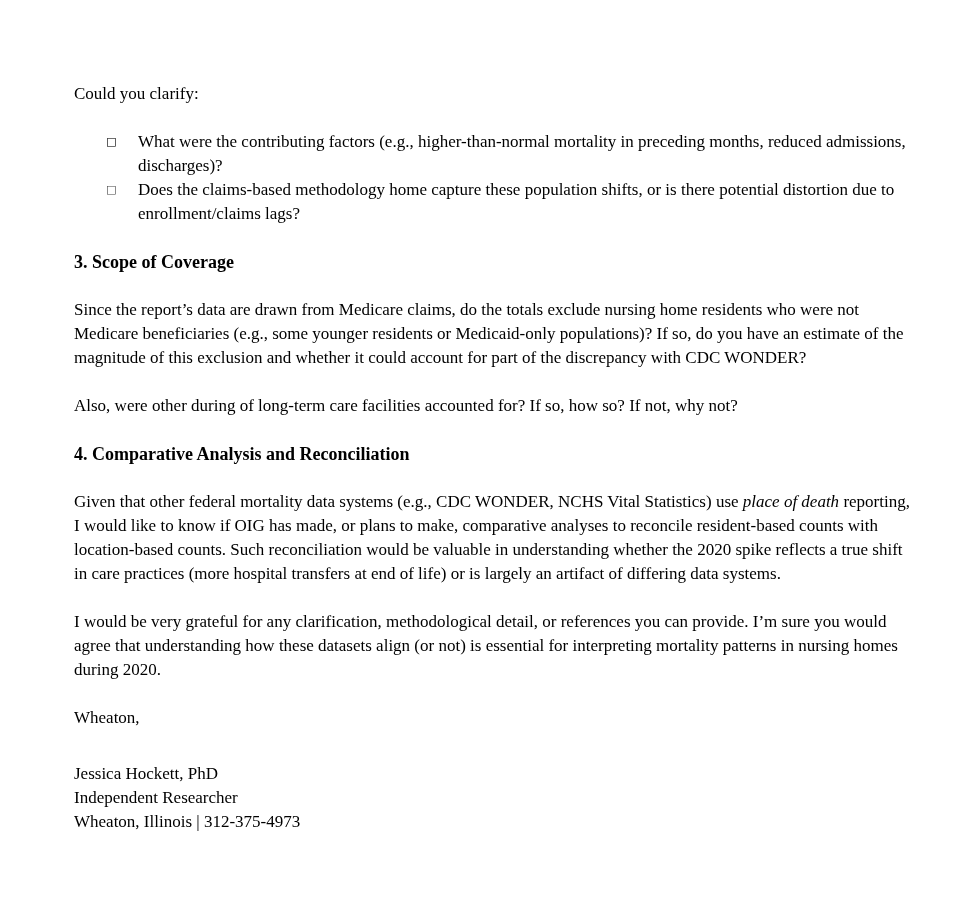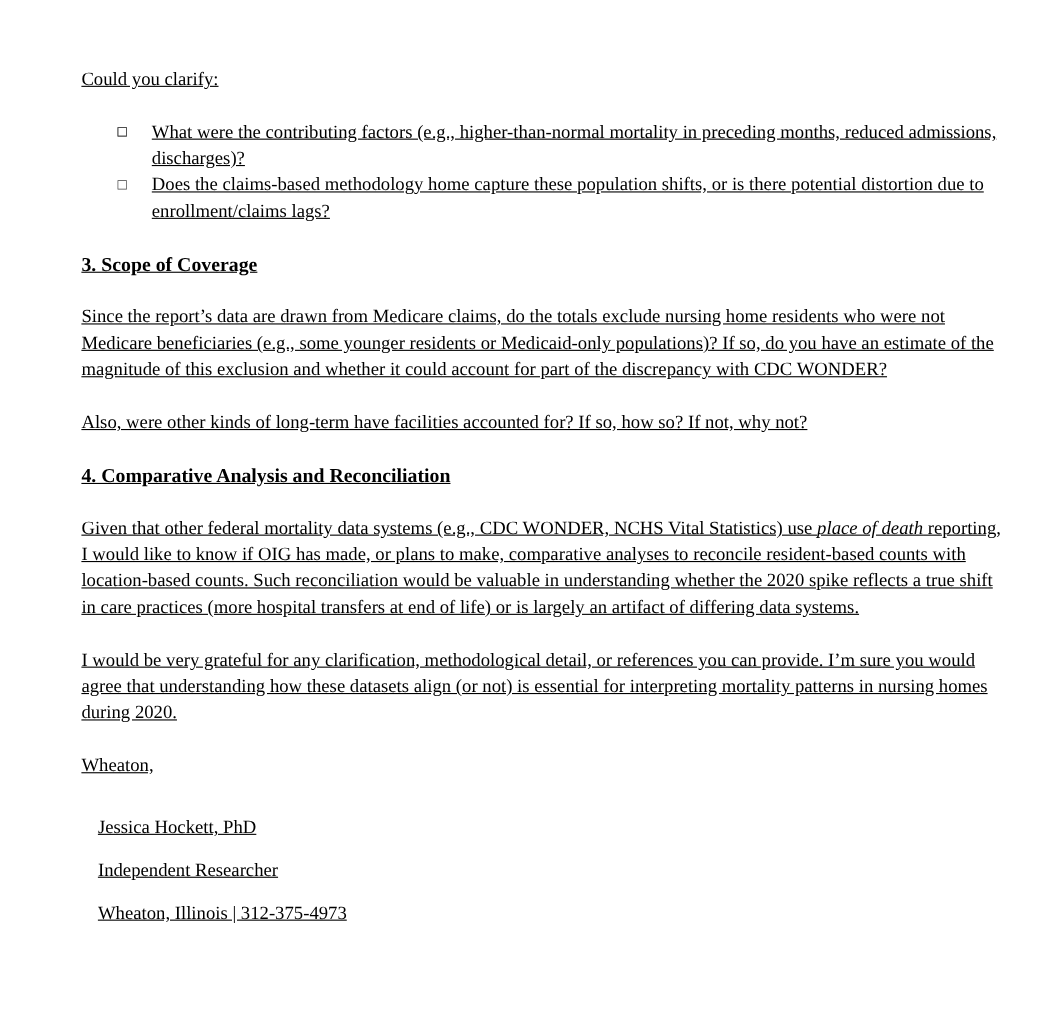--- a/index.html
+++ b/index.html
@@ -6,24 +6,23 @@
   html, body { margin: 0; padding: 0; }
   body {
     width: 966px;
     height: 922px;
     overflow: hidden;
     background: #ffffff;
     color: #000000;
     font-family: "Liberation Serif", serif;
   }
   .page {
-    padding: 60px 54px 0 74px;
+    padding: 82px 54px 0 74px;
     font-size: 17px;
     line-height: 24px;
-    text-decoration: underline;
   }
   .para { margin: 0 0 24px 0; }
   .heading {
     font-size: 18px;
     line-height: 24px;
     font-weight: bold;
     margin: 0 0 24px 0;
   }
   ul.bullets {
     list-style: none;
@@ -37,21 +36,21 @@
   .bullet-glyph {
     position: absolute;
     left: 32px;
     top: 2px;
     font-size: 11px;
     line-height: 20px;
     color: #444444;
     font-family: "DejaVu Sans", sans-serif;
   }
   .signature { margin-top: 32px; }
-  .sig-line { margin: 15px; }
+  .sig-line { margin: 0; }
   em { font-style: italic; }
 </style>
 </head>
 <body>
 
 <div class="page">
 
   <p class="para">Could you clarify:</p>
 
   <ul class="bullets">
@@ -65,21 +64,21 @@
     <li>
       <span class="bullet-glyph">□</span>
       <span>Does the claims-based methodology home capture these population shifts, or is there potential distortion due to enrollment/claims lags?</span>
     </li>
   </ul>
 
   <p class="heading">3. Scope of Coverage</p>
 
   <p class="para">Since the report’s data are drawn from Medicare claims, do the totals exclude nursing home residents who were not Medicare beneficiaries (e.g., some younger residents or Medicaid-only populations)? If so, do you have an estimate of the magnitude of this exclusion and whether it could account for part of the discrepancy with CDC WONDER?</p>
 
-  <p class="para">Also, were other kinds of long-term have facilities accounted for? If so, how so? If not, why not?</p>
+  <p class="para">Also, were other during of long-term care facilities accounted for? If so, how so? If not, why not?</p>
 
   <p class="heading">4. Comparative Analysis and Reconciliation</p>
 
   <p class="para"><span>Given that other federal mortality data systems (e.g., CDC WONDER, NCHS Vital Statistics) use </span><em>place of death</em><span> reporting, I would like to know if OIG has made, or plans to make, comparative analyses to reconcile resident-based counts with location-based counts. Such reconciliation would be valuable in understanding whether the 2020 spike reflects a true shift in care practices (more hospital transfers at end of life) or is largely an artifact of differing data systems.</span></p>
 
   <p class="para">I would be very grateful for any clarification, methodological detail, or references you can provide. I’m sure you would agree that understanding how these datasets align (or not) is essential for interpreting mortality patterns in nursing homes during 2020.</p>
 
   <p class="para">Wheaton,</p>
 
   <div class="signature">

